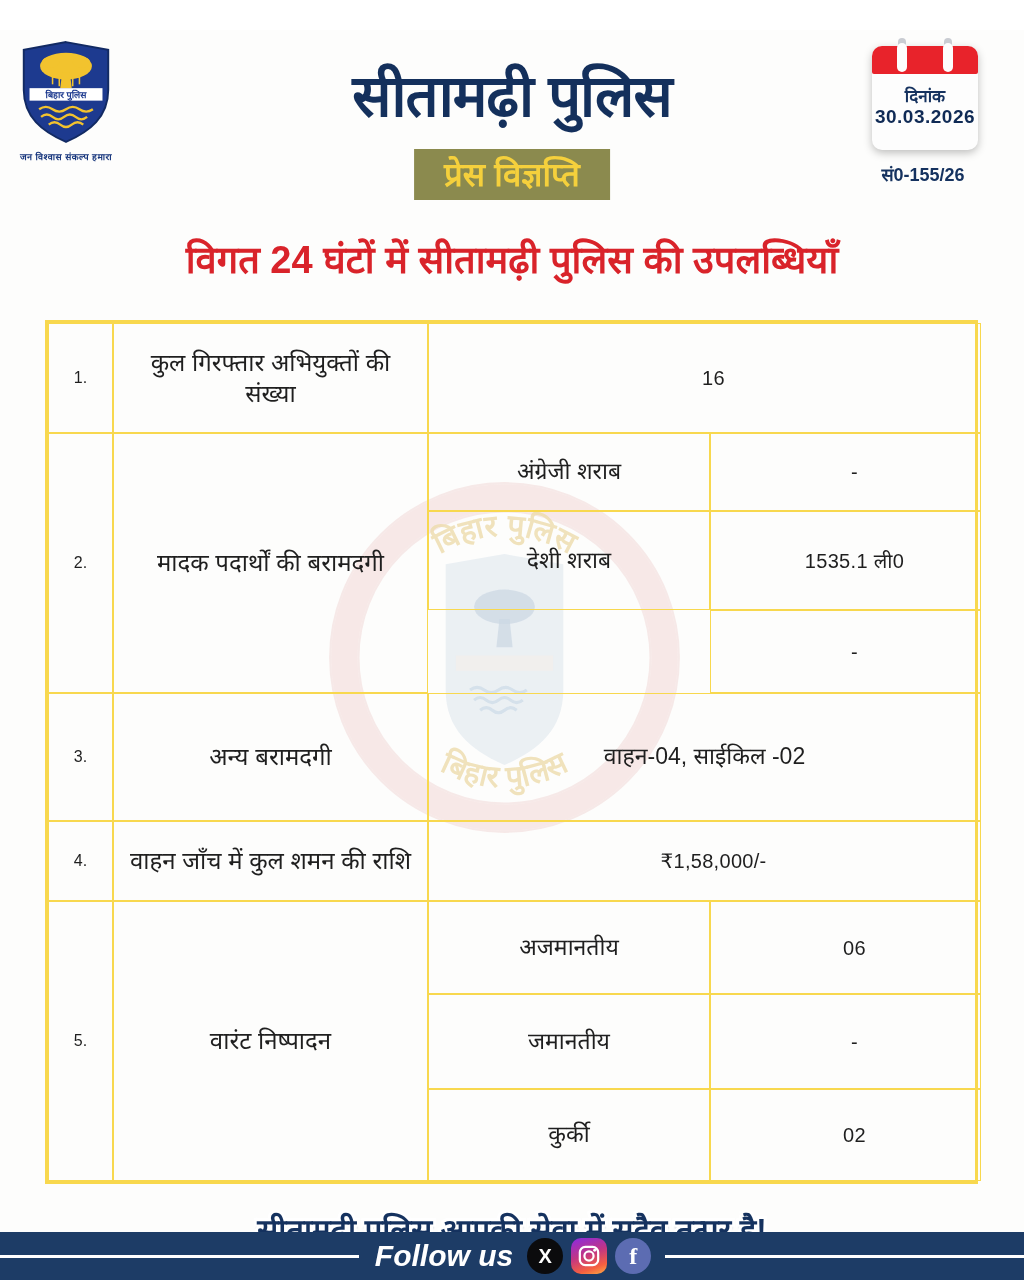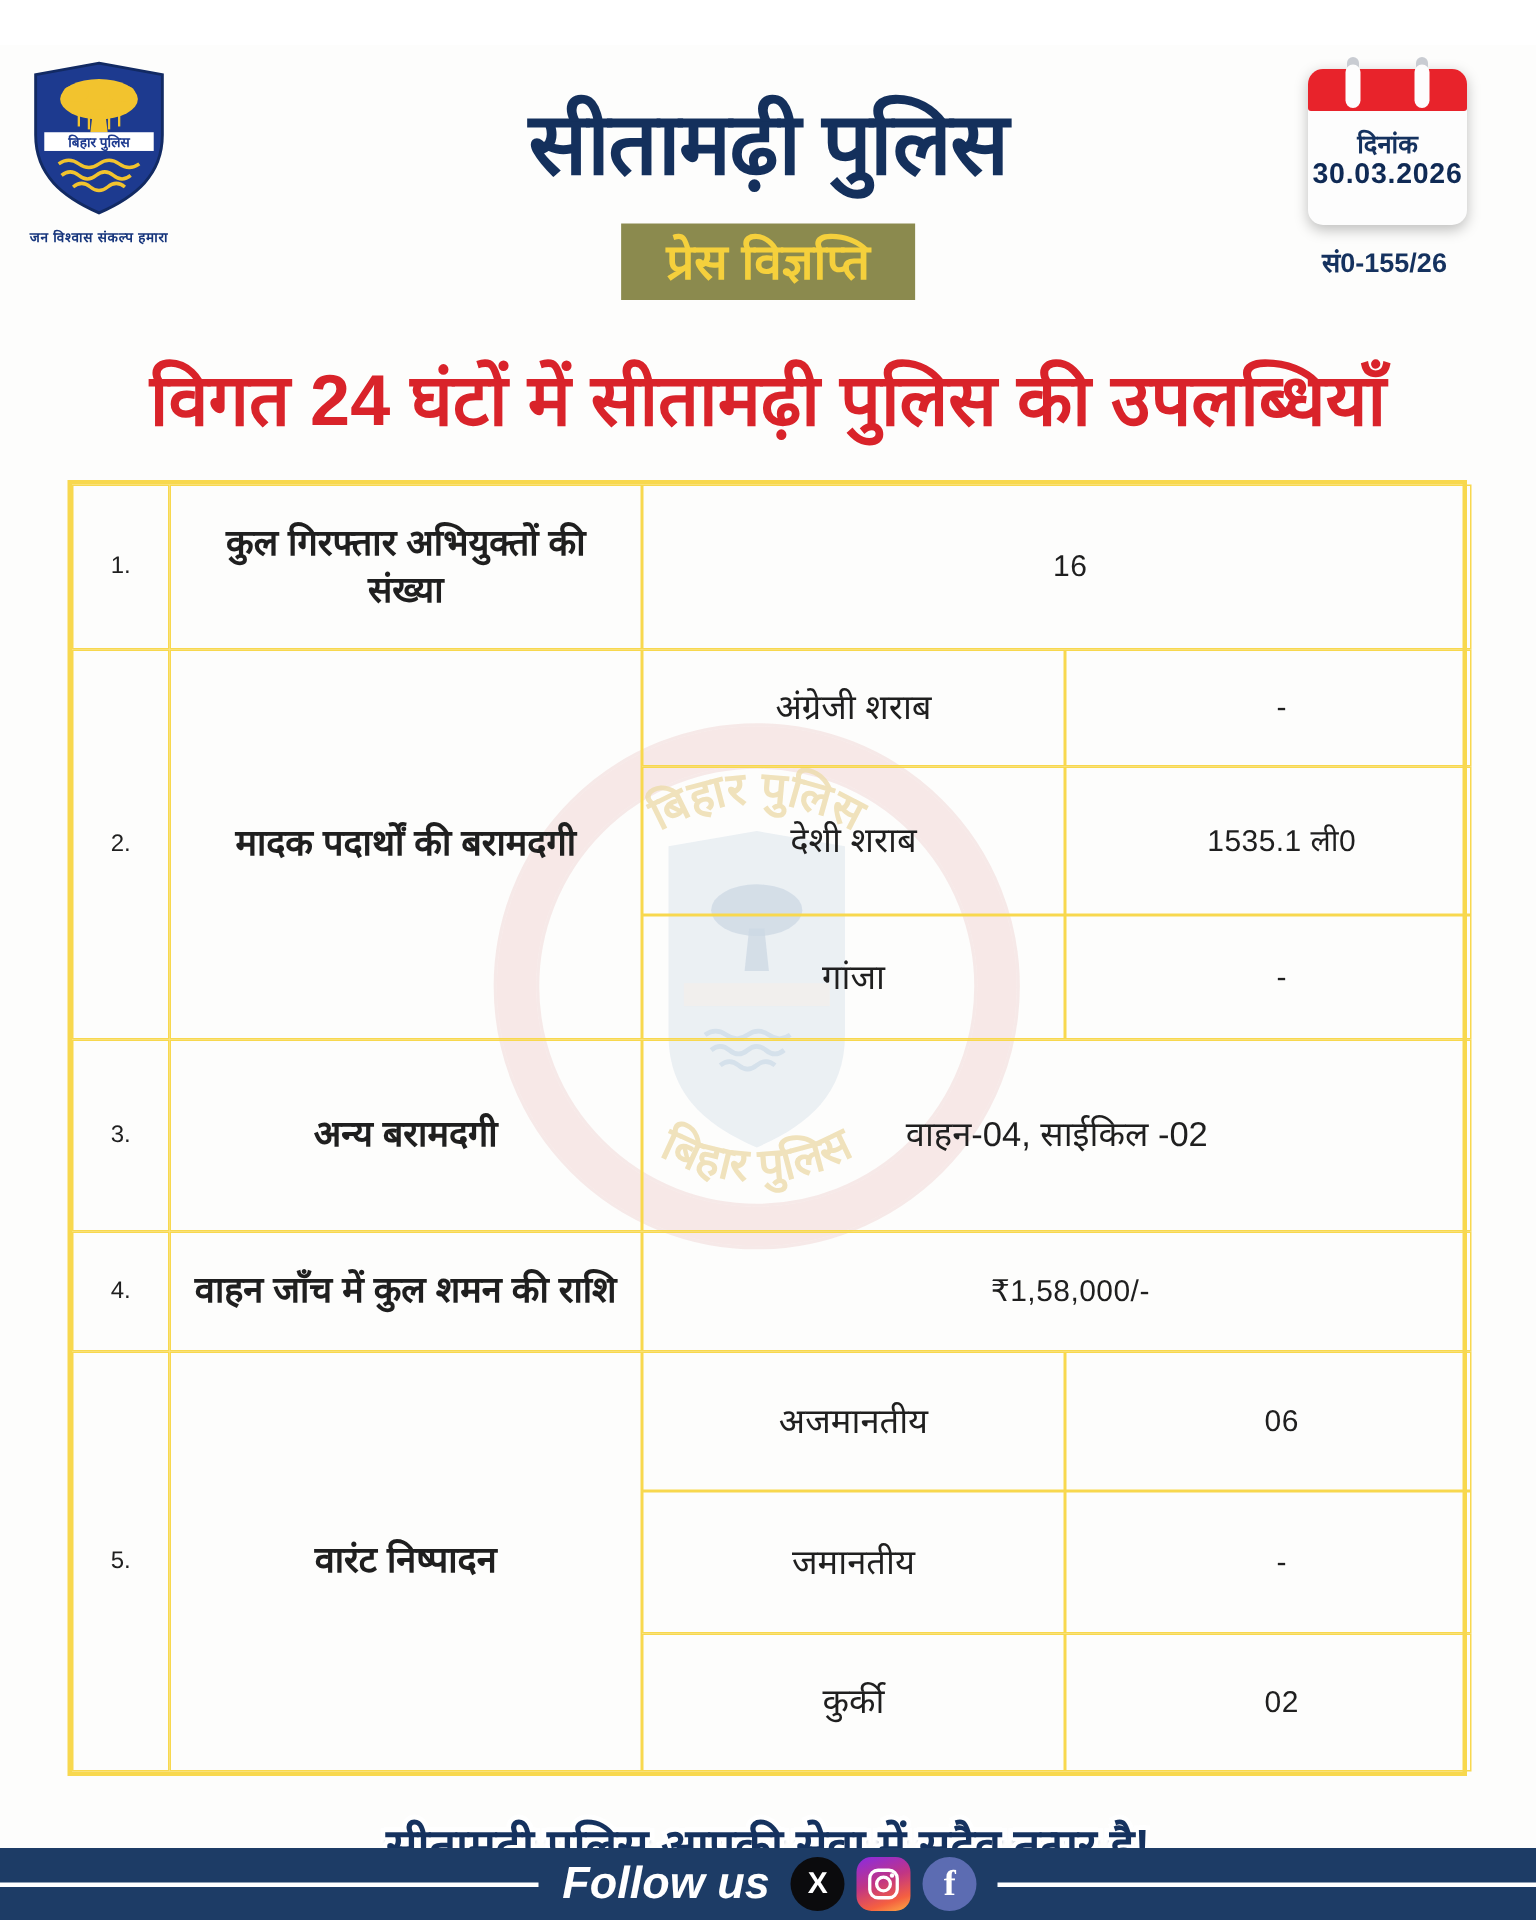--- a/index.html
+++ b/index.html
@@ -40,21 +40,21 @@
   .cal-slot.l { left:25px; } .cal-slot.r { right:25px; }
   .cal-label { position:absolute; top:46px; width:100%; text-align:center;
     font-size:17px; font-weight:700; color:#15325f; }
   .cal-date  { position:absolute; top:68px; width:100%; text-align:center;
     font-size:19px; font-weight:800; color:#0f2a55; letter-spacing:.5px; }
   .ref-no { position:absolute; right:36px; top:132px; width:130px; text-align:center;
     font-size:18px; font-weight:700; color:#15325f; }
 
   .headline {
     position:absolute; top:202px; left:0; right:0;
-    text-align:center; font-size:48px; font-weight:800; color:#d9232a;
+    text-align:center; font-size:38px; font-weight:800; color:#d9232a;
   }
 
   
   .watermark { position:absolute; left:322px; top:445px; width:365px; height:365px;
     opacity:.45; z-index:0; pointer-events:none; }
 
   
   .tbl {
     position:absolute; left:45px; top:290px; width:933px;
     display:grid;
@@ -63,21 +63,21 @@
     border:3px solid #f8d84e;
     z-index:1;
   }
   .cell {
     border:1.5px solid #f8d84e;
     display:flex; align-items:center; justify-content:center;
     text-align:center; color:#1f1f1f; background:transparent;
     padding:4px 10px; line-height:1.3;
   }
   .sn   { font-size:16px; }
-  .lab  { font-size:24px;font-weight:bold; }
+  .lab  { font-size:24px; }
   .sub  { font-size:23px; }
   .val  { font-size:20px; letter-spacing:.3px;padding-left:28px; }
 
   .a-sn1 {grid-area:1/1/2/2;} .a-lab1{grid-area:1/2/2/3;} .a-val1{grid-area:1/3/2/5;}
   .a-sn2 {grid-area:2/1/5/2;} .a-lab2{grid-area:2/2/5/3;}
   .a-s2a {grid-area:2/3/3/4;} .a-v2a{grid-area:2/4/3/5;}
   .a-s2b {grid-area:3/3/4/4;} .a-v2b{grid-area:3/4/4/5;}
   .a-s2c {grid-area:4/3/5/4;} .a-v2c{grid-area:4/4/5/5;}
   .a-sn3 {grid-area:5/1/6/2;} .a-lab3{grid-area:5/2/6/3;} .a-val3{grid-area:5/3/6/5;}
   .a-sn4 {grid-area:6/1/7/2;} .a-lab4{grid-area:6/2/7/3;} .a-val4{grid-area:6/3/7/5;}
@@ -185,21 +185,20 @@
     <div class="cell sn  a-sn1">1.</div>
     <div class="cell lab a-lab1">कुल गिरफ्तार अभियुक्तों की संख्या</div>
     <div class="cell val a-val1">16</div>
 
     <div class="cell sn  a-sn2">2.</div>
     <div class="cell lab a-lab2">मादक पदार्थों की बरामदगी</div>
     <div class="cell sub a-s2a">अंग्रेजी शराब</div>
     <div class="cell val a-v2a">-</div>
     <div class="cell sub a-s2b">देशी शराब</div>
     <div class="cell val a-v2b">1535.1 ली0</div>
-    <div class="cell sub a-s2c">गांजा</div>
     <div class="cell val a-v2c">-</div>
 
     <div class="cell sn  a-sn3">3.</div>
     <div class="cell lab a-lab3">अन्य बरामदगी</div>
     <div class="cell sub a-val3">वाहन-04, साईकिल -02</div>
 
     <div class="cell sn  a-sn4">4.</div>
     <div class="cell lab a-lab4">वाहन जाँच में कुल शमन की राशि</div>
     <div class="cell val a-val4">₹1,58,000/-</div>
 

